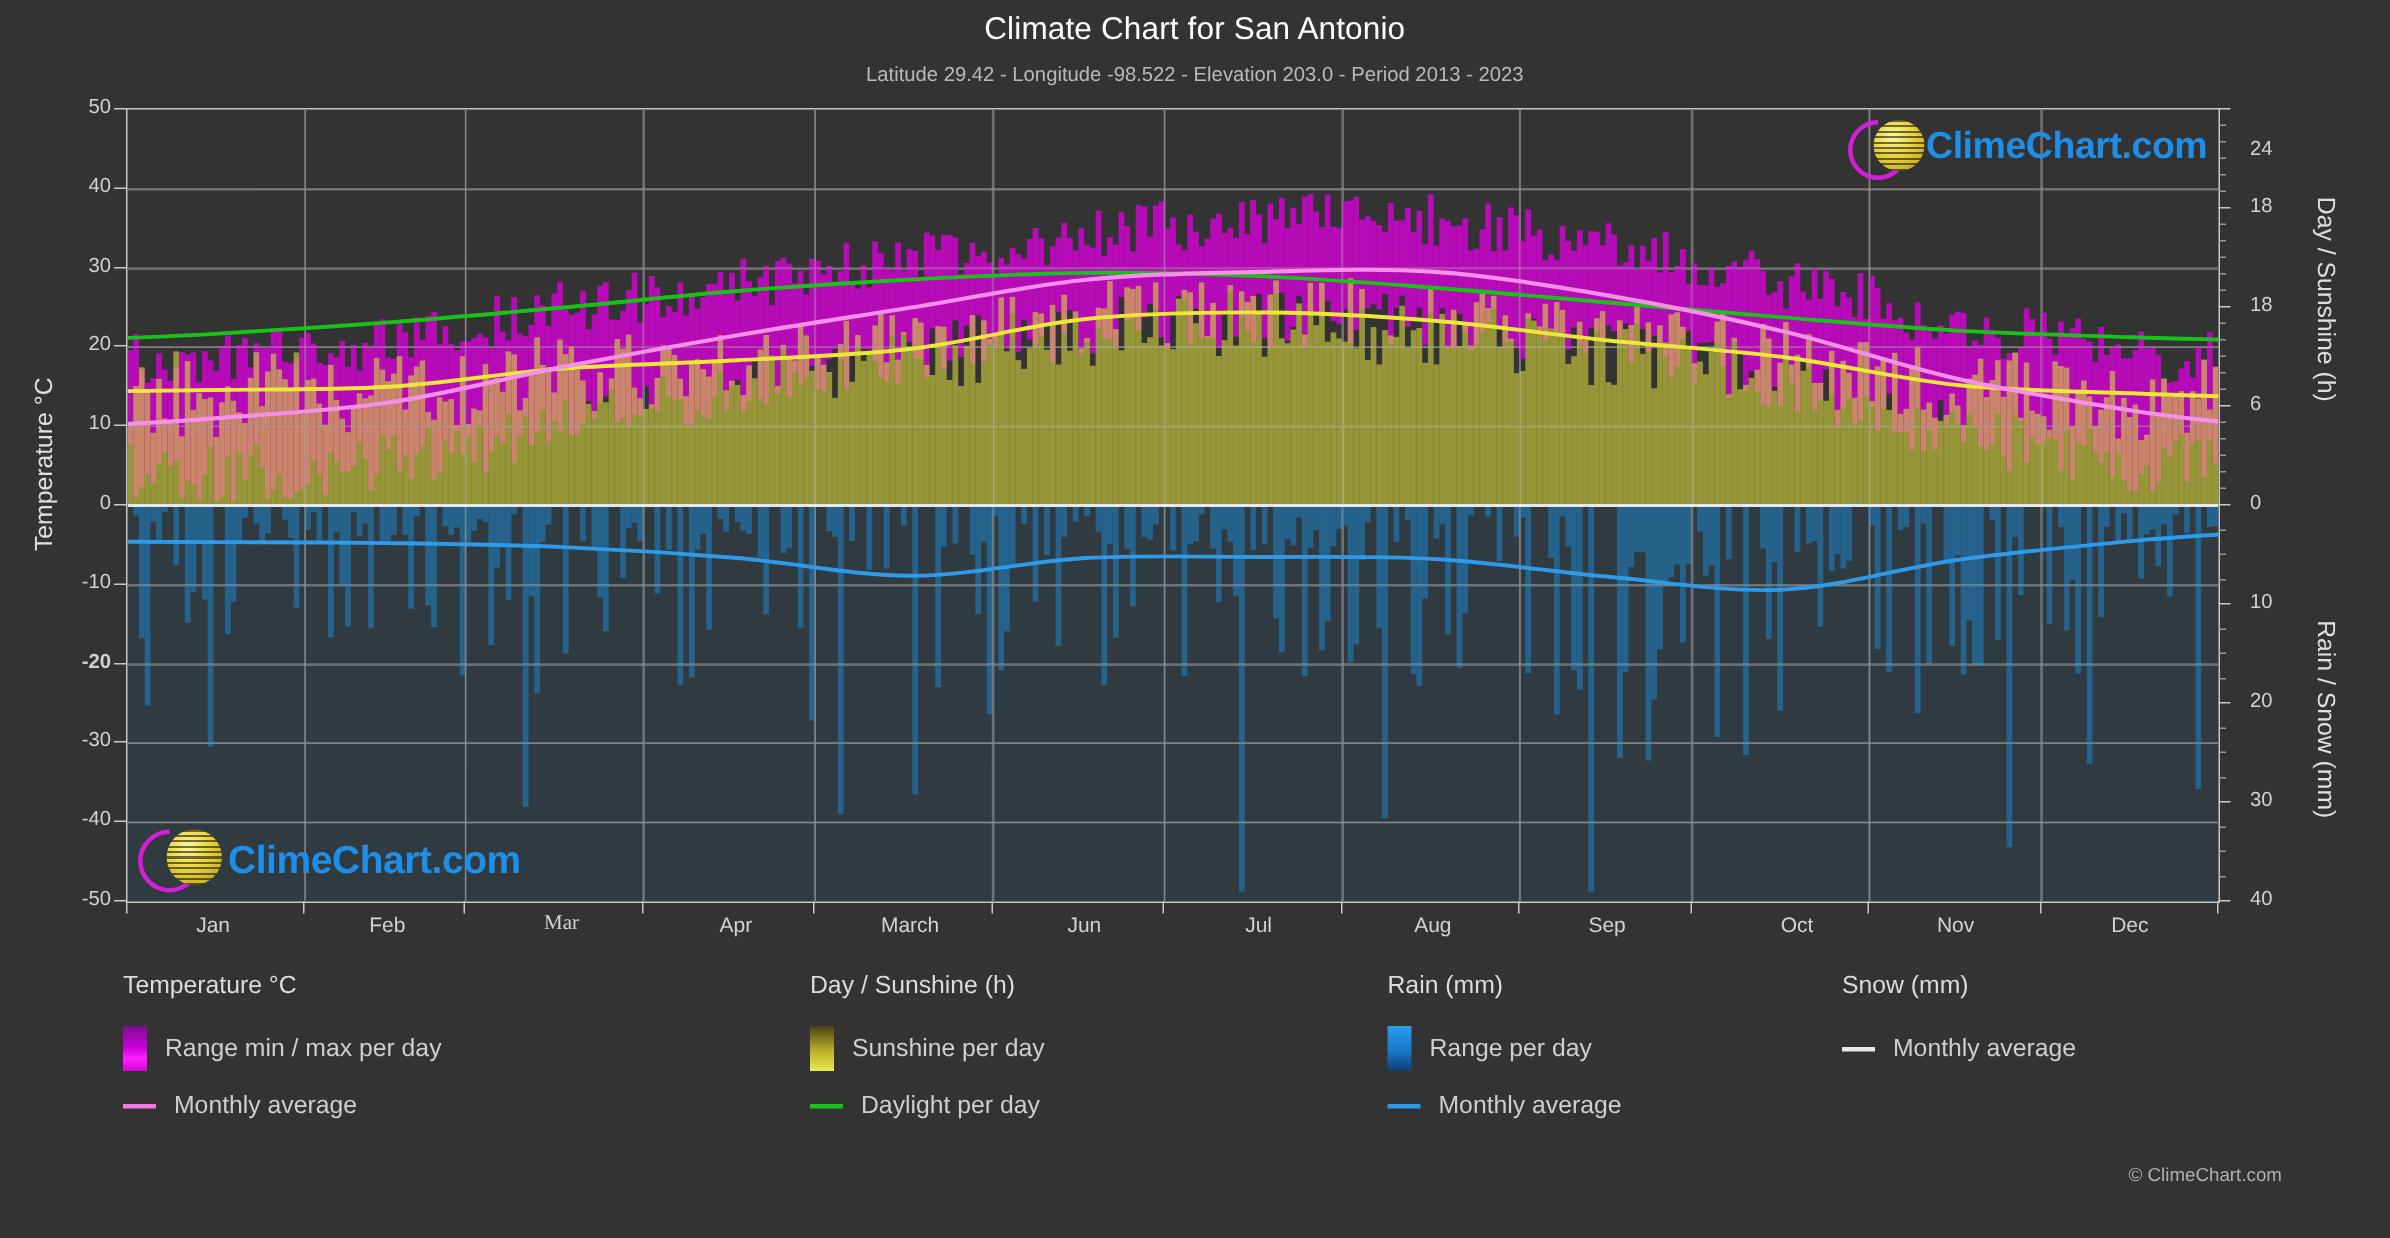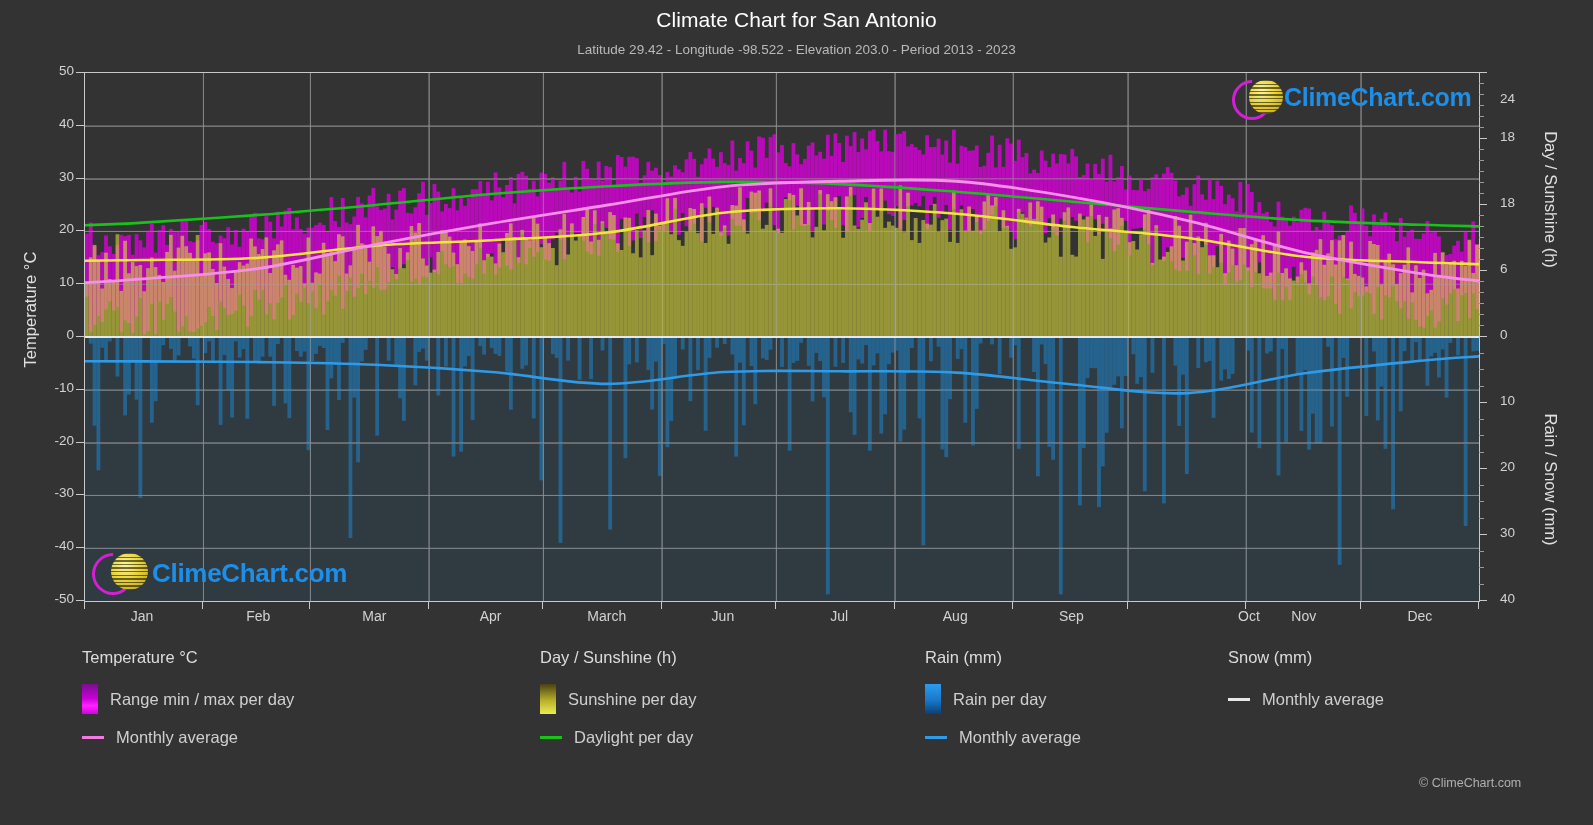--- a/index.html
+++ b/index.html
@@ -1250,21 +1250,21 @@
       <div class="ytick-l" style="top: 168.6px;">30</div>
       <div class="tickmark-l" style="top: 177.6px;"></div>
       <div class="ytick-l" style="top: 221.4px;">20</div>
       <div class="tickmark-l" style="top: 230.4px;"></div>
       <div class="ytick-l" style="top: 274.2px;">10</div>
       <div class="tickmark-l" style="top: 283.2px;"></div>
       <div class="ytick-l" style="top: 327px;">0</div>
       <div class="tickmark-l" style="top: 336px;"></div>
       <div class="ytick-l" style="top: 379.8px;">-10</div>
       <div class="tickmark-l" style="top: 388.8px;"></div>
-      <div class="ytick-l" style="top: 432.6px;">-20</div>
+      <div class="ytick-l" style="top: 432.6px; font-weight: bold;">-20</div>
       <div class="tickmark-l" style="top: 441.6px;"></div>
       <div class="ytick-l" style="top: 485.4px;">-30</div>
       <div class="tickmark-l" style="top: 494.4px;"></div>
       <div class="ytick-l" style="top: 538.2px;">-40</div>
       <div class="tickmark-l" style="top: 547.2px;"></div>
       <div class="ytick-l" style="top: 591px;">-50</div>
       <div class="tickmark-l" style="top: 600px;"></div>
       <div class="ytick-r" style="top: 63px; margin-top: 28px;">24</div>
       <div class="tickmark-r" style="top: 72px;"></div>
       <div class="ytick-r" style="top: 129px;">18</div>
@@ -1313,35 +1313,35 @@
       <div class="tickmark-r-minor" style="top: 501px;"></div>
       <div class="tickmark-r-minor" style="top: 517.5px;"></div>
       <div class="tickmark-r-minor" style="top: 550.5px;"></div>
       <div class="tickmark-r-minor" style="top: 567px;"></div>
       <div class="tickmark-r-minor" style="top: 583.5px;"></div>
       <div class="xtick" style="left: 84px;"></div>
       <div class="xlabel" style="left: 82.0833px;">Jan</div>
       <div class="xtick" style="left: 202.395px;"></div>
       <div class="xlabel" style="left: 198.25px;">Feb</div>
       <div class="xtick" style="left: 309.332px;"></div>
-      <div class="xlabel" style="left: 314.417px;">Mar</div>
+      <div class="xlabel" style="left: 314.417px; font-family: Liberation Serif, serif;">Mar</div>
       <div class="xtick" style="left: 427.726px;"></div>
       <div class="xlabel" style="left: 430.583px;">Apr</div>
       <div class="xtick" style="left: 542.301px;"></div>
       <div class="xlabel" style="left: 546.75px;">March</div>
       <div class="xtick" style="left: 660.696px;"></div>
       <div class="xlabel" style="left: 662.917px;">Jun</div>
       <div class="xtick" style="left: 775.271px;"></div>
       <div class="xlabel" style="left: 779.083px;">Jul</div>
       <div class="xtick" style="left: 893.666px;"></div>
       <div class="xlabel" style="left: 895.25px;">Aug</div>
       <div class="xtick" style="left: 1012.06px;"></div>
       <div class="xlabel" style="left: 1011.42px;">Sep</div>
       <div class="xtick" style="left: 1126.64px;"></div>
-      <div class="xlabel" style="left: 1189px;">Oct</div>
+      <div class="xlabel" style="left: 1138px;">Oct</div>
       <div class="xtick" style="left: 1245.03px;"></div>
       <div class="xlabel" style="left: 1243.75px; text-align: center;">Nov</div>
       <div class="xtick" style="left: 1359.61px;"></div>
       <div class="xlabel" style="left: 1359.92px;">Dec</div>
       <div class="xtick" style="left: 1478px;"></div>
     </div>
 
   <div class="axis-title-left">Temperature °C</div>
   <div class="axis-title-r1">Day / Sunshine (h)</div>
   <div class="axis-title-r2">Rain / Snow (mm)</div>
@@ -1382,21 +1382,21 @@
         </div>
         <div class="lrow">
           <span class="lline" style="background: rgb(24, 194, 24);"></span>
           <span class="ltext">Daylight per day</span>
         </div>
       </div>
       <div class="lcol" style="left: 925px;">
         <div class="lhead">Rain (mm)</div>
         <div class="lrow">
           <span class="lswatch" style="background: linear-gradient(rgb(43, 156, 240) 0%, rgb(24, 119, 200) 55%, rgb(13, 63, 115) 100%);"></span>
-          <span class="ltext">Rain per day</span>
+          <span class="ltext">Range per day</span>
         </div>
         <div class="lrow">
           <span class="lline" style="background: rgb(46, 154, 232);"></span>
           <span class="ltext">Monthly average</span>
         </div>
       </div>
       <div class="lcol" style="left: 1228px;">
         <div class="lhead">Snow (mm)</div>
         <div class="lrow">
           <span class="lline" style="background: rgb(232, 232, 232);"></span>

